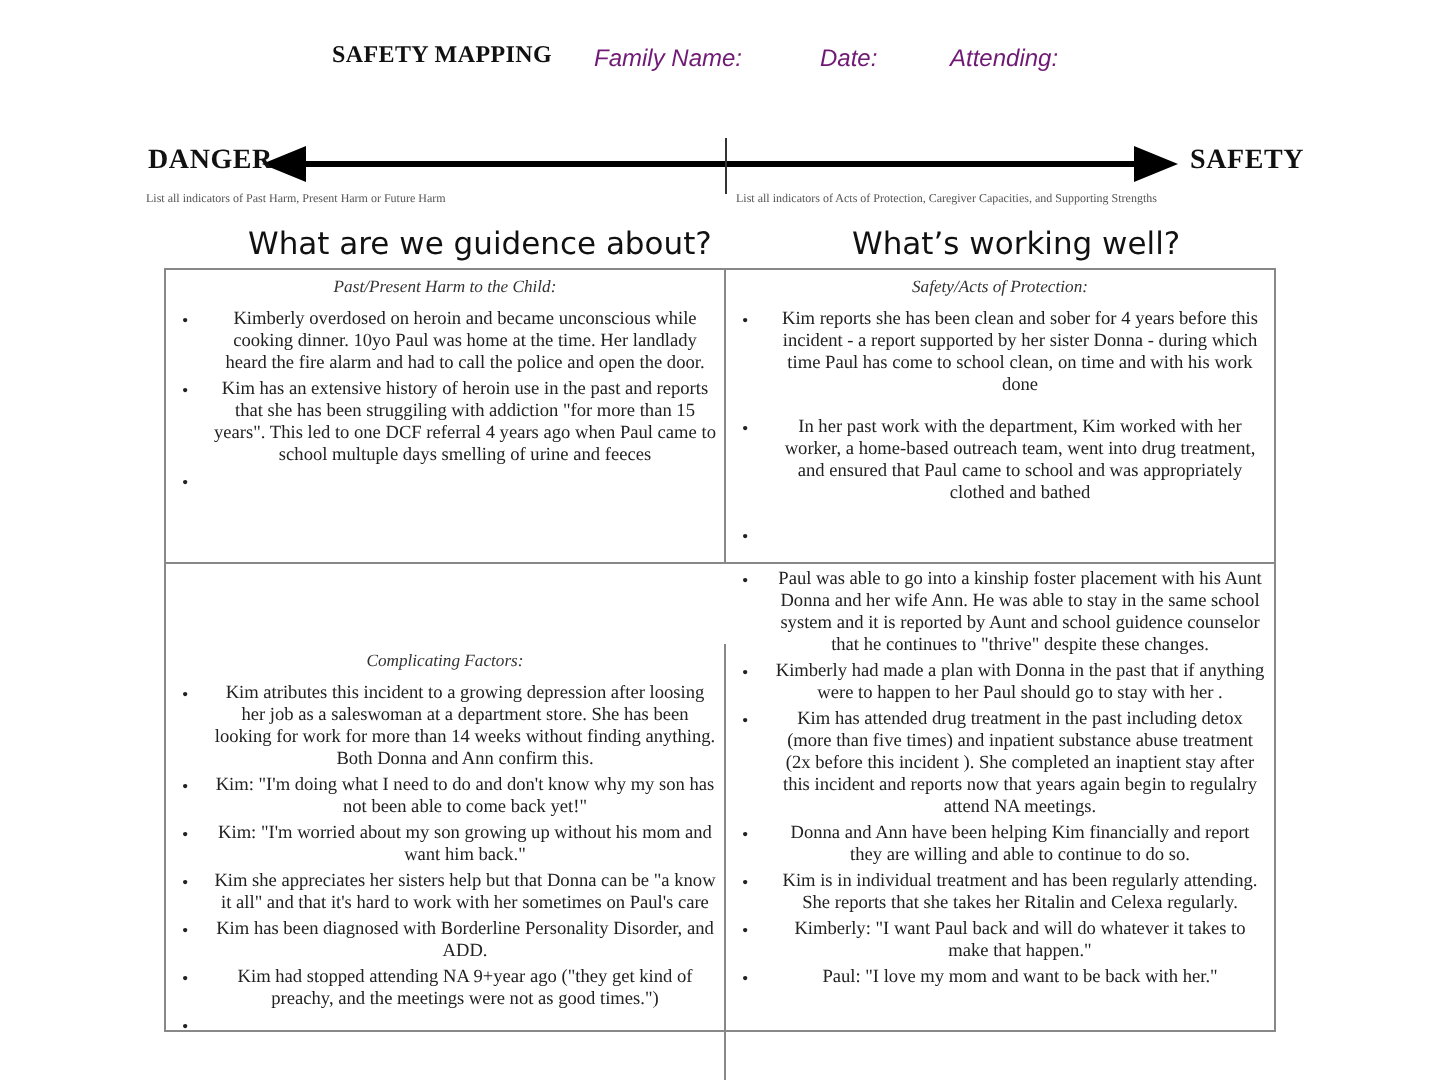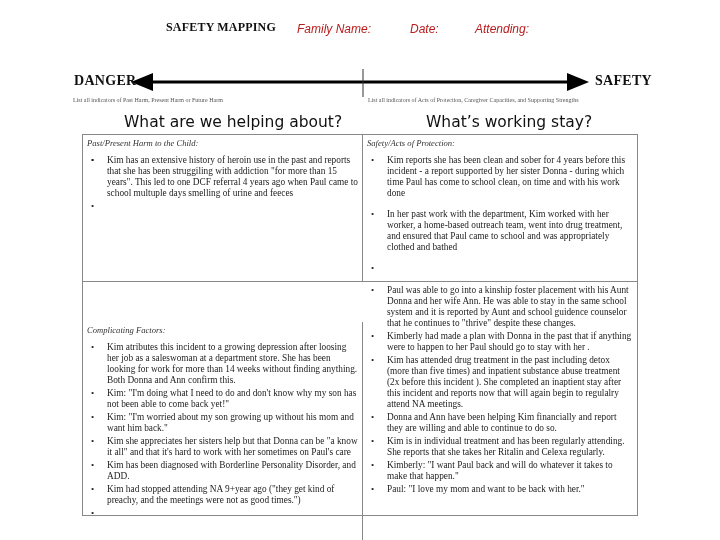--- a/index.html
+++ b/index.html
@@ -1,39 +1,39 @@
 <!DOCTYPE html>
 <html><head>
 <meta charset="utf-8">
 <style>
   html, body { margin:0; padding:0; background:#ffffff; }
   body { width:720px; height:540px; position:relative; overflow:hidden; color:#111; }
 
   #title-row { position:absolute; top:20px; left:0; width:720px; height:20px; }
   #title-main { position:absolute; left:166px; top:0; font-family:"Liberation Serif", serif; font-weight:bold; font-size:12px; letter-spacing:0.2px; }
-  .title-field { position:absolute; top:2px; font-family:"Liberation Sans", sans-serif; font-style:italic; font-size:12px; color:#b91c1c; }
+  .title-field { position:absolute; top:2px; font-family:"Liberation Sans", sans-serif; font-style:italic; font-size:12px; color:#701a75; }
   #f-family { left:297px; }
   #f-date { left:410px; }
   #f-attending { left:475px; }
 
   #scale { position:absolute; top:68px; left:1px; width:720px; height:30px; }
   #danger-label { position:absolute; left:73px; top:5px; font-family:"Liberation Serif", serif; font-weight:bold; font-size:14px; letter-spacing:0.3px; }
   #safety-label { position:absolute; left:594px; top:5px; font-family:"Liberation Serif", serif; font-weight:bold; font-size:14px; letter-spacing:0.3px; }
   #scale-svg { position:absolute; left:0; top:0; }
 
   .scale-note { position:absolute; top:97px; font-family:"Liberation Serif", serif; font-size:6px; color:#555; white-space:nowrap; }
   #danger-note { left:73px; }
   #safety-note { left:368px; }
 
   .col-heading { position:absolute; top:113px; font-family:"DejaVu Sans", sans-serif; font-size:15.5px; color:#111; white-space:nowrap; }
   #heading-worried { left:124px; }
   #heading-working { left:426px; }
 
   #grid { position:absolute; left:82px; top:134px; width:556px; height:382px; border:1px solid #888; box-sizing:border-box; }
-  .cell { position:absolute; box-sizing:border-box; padding:3px 4px 0 4px; overflow:hidden; }
+  .cell { position:absolute; box-sizing:border-box; padding:3px 4px 0 4px; overflow:hidden;text-align:center; }
   #cell-harm { left:0; top:0; width:280px; height:147px; border-right:1px solid #888; border-bottom:1px solid #888; }
   #cell-protection { left:280px; top:0; width:274px; height:147px; border-bottom:1px solid #888; }
   #cell-complicating { left:0; top:147px; width:280px; height:233px; border-right:1px solid #888;margin-top:40px; }
   #cell-strengths { left:280px; top:147px; width:274px; height:233px; }
 
   .cell-title { font-family:"Liberation Serif", serif; font-style:italic; font-size:8.6px; color:#333; margin-bottom:7px; }
   ul.items { list-style:none; margin:0; padding:0; }
   ul.items li { position:relative; padding-left:20px; font-family:"Liberation Serif", serif; font-size:9.3px; line-height:11px; color:#222; margin-bottom:2px; }
   ul.items li .bullet { position:absolute; left:4px; top:0; font-size:9px; }
   #cell-protection ul.items li { margin-bottom:10px; }
@@ -56,28 +56,28 @@
     <polygon points="588,14 566,5 566,23" fill="#000"></polygon>
     <line x1="362" y1="1" x2="362" y2="29" stroke="#333" stroke-width="1"></line>
   </svg>
   <span id="danger-label">DANGER</span>
   <span id="safety-label">SAFETY</span>
 </div>
 
 <div id="danger-note" class="scale-note">List all indicators of Past Harm, Present Harm or Future Harm</div>
 <div id="safety-note" class="scale-note">List all indicators of Acts of Protection, Caregiver Capacities, and Supporting Strengths</div>
 
-<div id="heading-worried" class="col-heading">What are we helping about?</div>
-<div id="heading-working" class="col-heading">What’s working stay?</div>
+<div id="heading-worried" class="col-heading">What are we guidence about?</div>
+<div id="heading-working" class="col-heading">What’s working well?</div>
 
 <div id="grid">
   <div id="cell-harm" class="cell">
     <div class="cell-title">Past/Present Harm to the Child:</div>
     <ul class="items">
-        <li><span class="bullet">•</span></li>
+        <li><span class="bullet">•</span><span>Kimberly overdosed on heroin and became unconscious while cooking dinner.  10yo Paul was home at the time.  Her landlady heard the fire alarm and had to call the police and open the door.</span></li>
         <li><span class="bullet">•</span><span>Kim has an extensive history of heroin use in the past and reports that she has been struggiling with addiction "for more than 15 years".  This led to one DCF referral 4 years ago when Paul came to school multuple days smelling of urine and feeces</span></li>
         <li class="empty-item"><span class="bullet">•</span><span></span></li>
       </ul>
   </div>
   <div id="cell-protection" class="cell">
     <div class="cell-title">Safety/Acts of Protection:</div>
     <ul class="items">
         <li><span class="bullet">•</span><span>Kim reports she has been clean and sober for 4 years before this incident - a report supported by her sister Donna - during which time Paul has come to school clean, on time and with his work done</span></li>
         <li><span class="bullet">•</span><span>In her past work with the department, Kim worked with her worker, a home-based outreach team, went into drug treatment, and ensured that Paul came to school and was appropriately clothed and bathed</span></li>
         <li class="empty-item"><span class="bullet">•</span><span></span></li>
@@ -92,20 +92,20 @@
         <li><span class="bullet">•</span><span>Kim she appreciates her sisters help but that Donna can be "a know it all" and that it's hard to work with her sometimes on Paul's care</span></li>
         <li><span class="bullet">•</span><span>Kim has been diagnosed with Borderline Personality Disorder, and ADD.</span></li>
         <li><span class="bullet">•</span><span>Kim had stopped attending NA 9+year ago ("they get kind of preachy, and the meetings were not as good times.")</span></li>
         <li class="empty-item"><span class="bullet">•</span><span></span></li>
       </ul>
   </div>
   <div id="cell-strengths" class="cell">
     <ul class="items">
         <li><span class="bullet">•</span><span>Paul was able to go into a kinship foster placement with his Aunt Donna and her wife Ann.  He was able to stay in the same school system and it is reported by Aunt and school guidence counselor that he continues to "thrive" despite these changes.</span></li>
         <li><span class="bullet">•</span><span>Kimberly had made a plan with Donna in the past that if anything were to happen to her Paul should go to stay with her .</span></li>
-        <li><span class="bullet">•</span><span>Kim has attended drug treatment in the past including detox (more than five times) and inpatient substance abuse treatment (2x before this incident ).  She completed an inaptient stay after this incident and reports now that will again begin to regulalry attend NA meetings.</span></li>
+        <li><span class="bullet">•</span><span>Kim has attended drug treatment in the past including detox (more than five times) and inpatient substance abuse treatment (2x before this incident ).  She completed an inaptient stay after this incident and reports now that years again begin to regulalry attend NA meetings.</span></li>
         <li><span class="bullet">•</span><span>Donna and Ann have been helping Kim financially and report they are willing and able to continue to do so.</span></li>
         <li><span class="bullet">•</span><span>Kim is in individual treatment and has been regularly attending. She reports that she takes her Ritalin and Celexa regularly.</span></li>
         <li><span class="bullet">•</span><span>Kimberly: "I want Paul back and will do whatever it takes to make that happen."</span></li>
         <li><span class="bullet">•</span><span>Paul: "I love my mom and want to be back with her."</span></li>
       </ul>
   </div>
 </div>
 
 </body></html>

